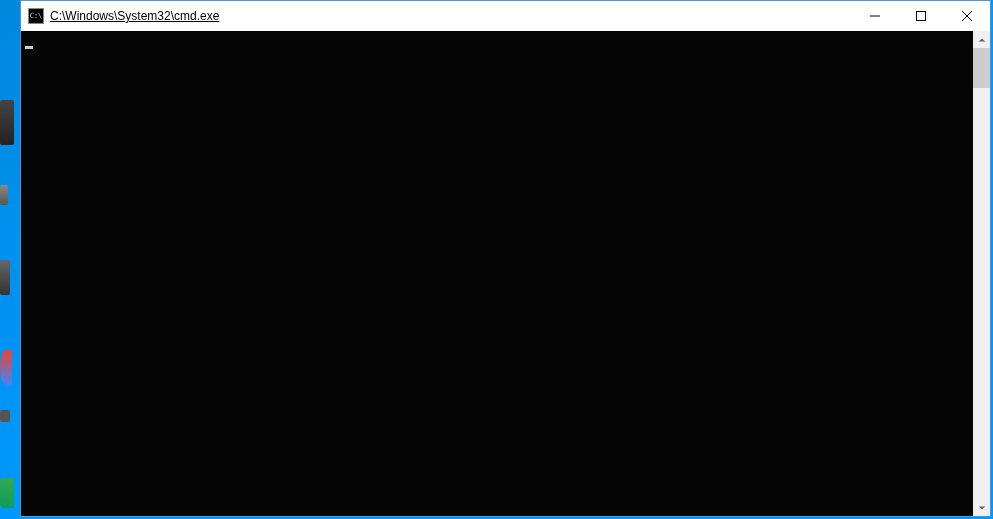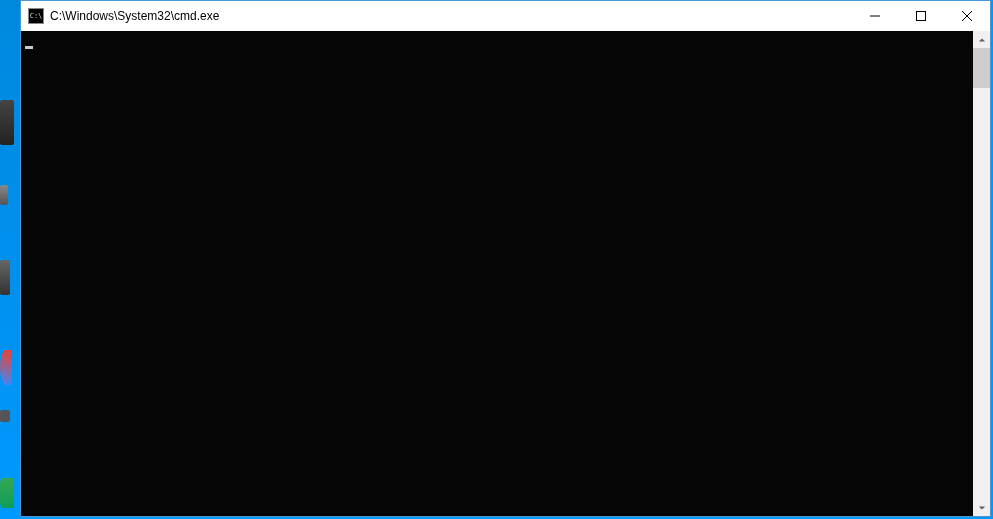--- a/index.html
+++ b/index.html
@@ -75,20 +75,21 @@
       font-size: 7px;
       font-family: monospace;
       line-height: 1;
     }
     .titlebar-title {
       flex: 1;
       font-size: 12px;
       color: #000;
       white-space: nowrap;
       overflow: hidden;
+      text-decoration: underline;
     }
     .win-controls {
       display: flex;
       height: 100%;
     }
     .win-btn {
       width: 46px;
       height: 30px;
       display: flex;
       align-items: center;

